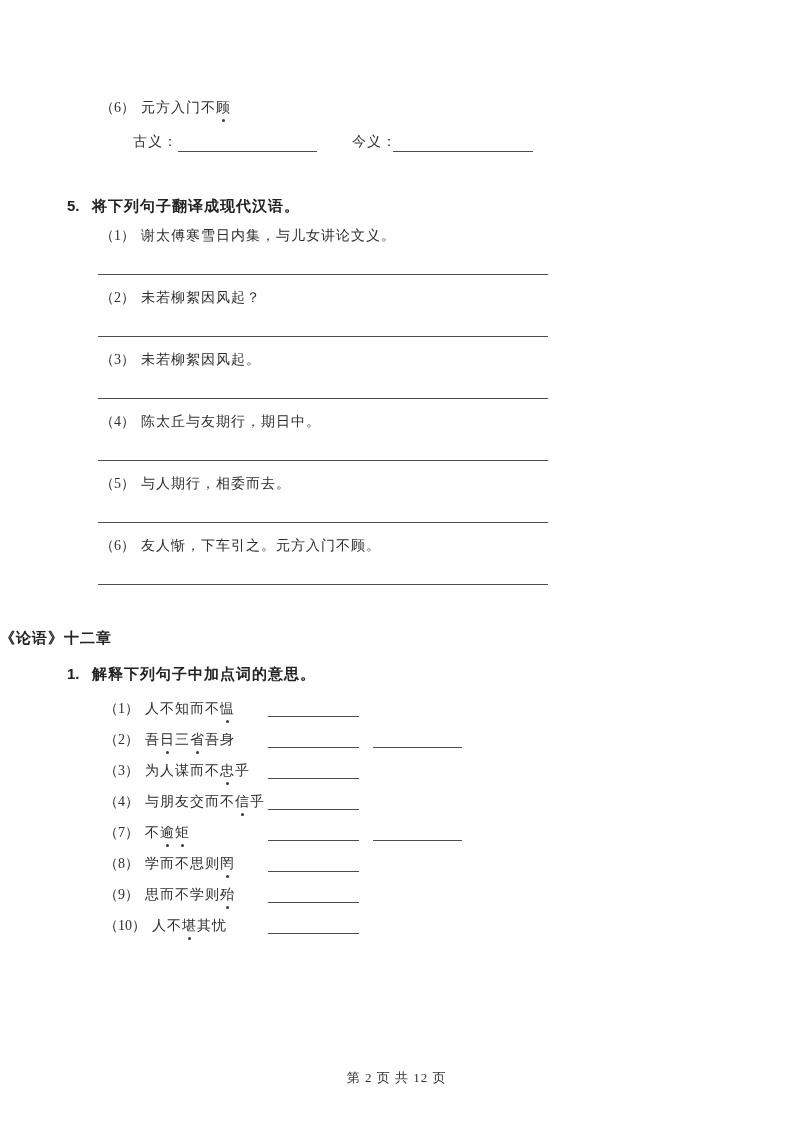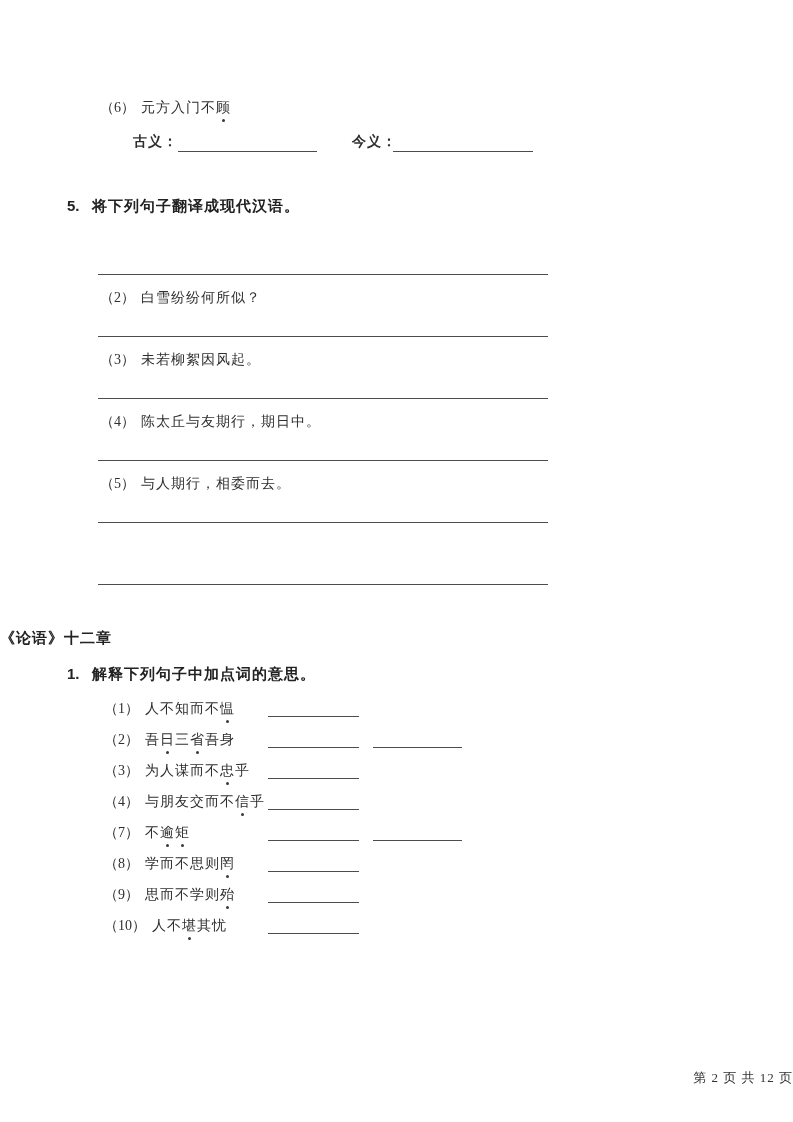--- a/index.html
+++ b/index.html
@@ -14,21 +14,21 @@
   }
   .abs{position:absolute;}
   .q-num{margin-right:6px;letter-spacing:0;}
   .q-text{letter-spacing:1px;}
 
   
   .top-item{left:100px;top:98px;line-height:20px;white-space:nowrap;}
 
   
   .gyjy-row{left:133px;top:132px;width:450px;height:20px;}
-  .gyjy-row .lbl{position:absolute;top:0;line-height:20px;letter-spacing:1px;font-weight:bold;}
+  .gyjy-row .lbl{position:absolute;top:0;line-height:20px;letter-spacing:1px;}
   .gyjy-row .lbl.jin{left:219px;}
   .gyjy-row .blank-wide{position:absolute;bottom:0;border-bottom:1px solid #4d4d4d;height:0;}
   .gyjy-row .b-gu{left:45px;width:139px;}
   .gyjy-row .b-jin{left:260px;width:140px;}
 
   
   .sec-head{
     font-family:"Liberation Sans","DejaVu Sans",sans-serif;
     font-weight:700;font-size:15px;line-height:20px;white-space:nowrap;
     letter-spacing:1px;color:#222;
@@ -58,21 +58,21 @@
   .s1-row .b1{left:168px;width:91px;}
   .s1-row .b2{left:273px;width:89px;display:none;}
 
   
   .ch{position:relative;display:inline-block;}
   .ch.dot::after{
     content:"";position:absolute;left:50%;bottom:-4px;
     width:3px;height:3px;margin-left:-1.5px;border-radius:50%;background:#3a3a3a;
   }
 
-  .footer{left:0;top:1068px;width:100%;text-align:right;font-size:13px;line-height:20px;letter-spacing:1px;color:#333;}
+  .footer{left:0;top:1068px;width:100%;text-align:center;font-size:13px;line-height:20px;letter-spacing:1px;color:#333;}
 </style>
 </head>
 <body>
 
 <div class="page">
 
   <div class="abs top-item">
     <span class="q-num">（6）</span><span class="q-text"><span class="ch">元</span><span class="ch">方</span><span class="ch">入</span><span class="ch">门</span><span class="ch">不</span><span class="ch dot">顾</span></span>
   </div>
 
@@ -82,26 +82,29 @@
     <span class="lbl jin">今义：</span>
     <span class="blank-wide b-jin"></span>
   </div>
 
   <div class="abs sec-head sec5-head">
     <span class="sec-num">5.</span><span>将下列句子翻译成现代汉语。</span>
   </div>
 
   <div class="abs sec5-items" id="sec5-items">
   <div class="s5-item">
-    <div class="ans-line"></div>
-  </div>
-
-  <div class="s5-item">
-    <div class="s5-text">
-      <span class="q-num">（2）</span><span class="q-text">白雪纷纷何所似？</span>
+    <div class="s5-text">
+      <span class="q-num">（1）</span><span class="q-text">谢太傅寒雪日内集，与儿女讲论文义。</span>
+    </div>
+    <div class="ans-line"></div>
+  </div>
+
+  <div class="s5-item">
+    <div class="s5-text">
+      <span class="q-num">（2）</span><span class="q-text">未若柳絮因风起？</span>
     </div>
     <div class="ans-line"></div>
   </div>
 
   <div class="s5-item">
     <div class="s5-text">
       <span class="q-num">（3）</span><span class="q-text">未若柳絮因风起。</span>
     </div>
     <div class="ans-line"></div>
   </div>
@@ -114,20 +117,23 @@
   </div>
 
   <div class="s5-item">
     <div class="s5-text">
       <span class="q-num">（5）</span><span class="q-text">与人期行，相委而去。</span>
     </div>
     <div class="ans-line"></div>
   </div>
 
   <div class="s5-item">
+    <div class="s5-text">
+      <span class="q-num">（6）</span><span class="q-text">友人惭，下车引之。元方入门不顾。</span>
+    </div>
     <div class="ans-line"></div>
   </div>
 </div>
 
   <div class="abs center-title">《论语》十二章</div>
 
   <div class="abs sec-head sec1-head">
     <span class="sec-num">1.</span><span>解释下列句子中加点词的意思。</span>
   </div>
 

